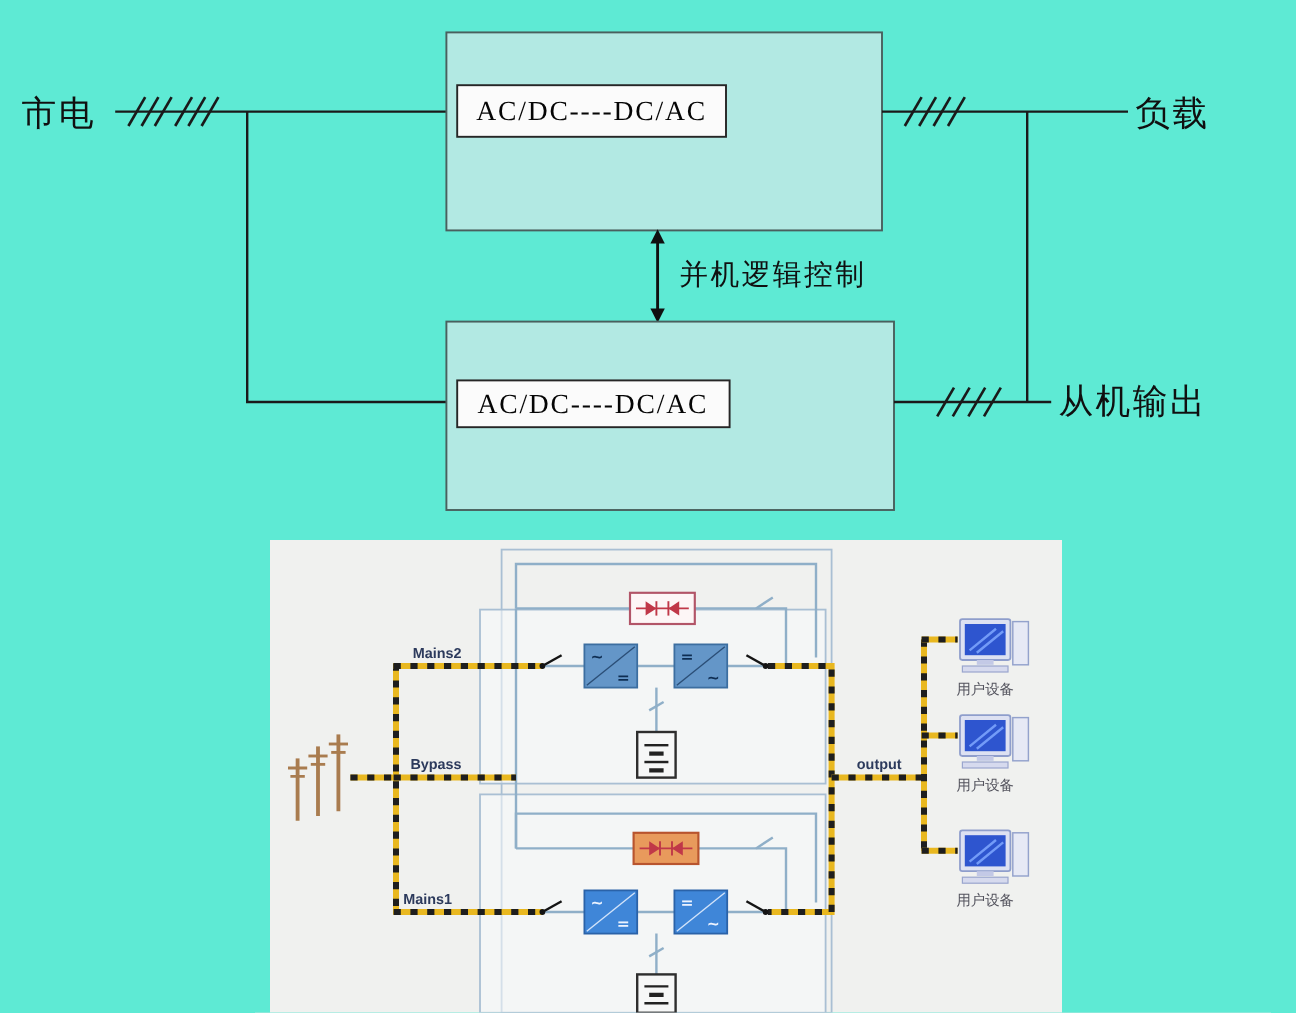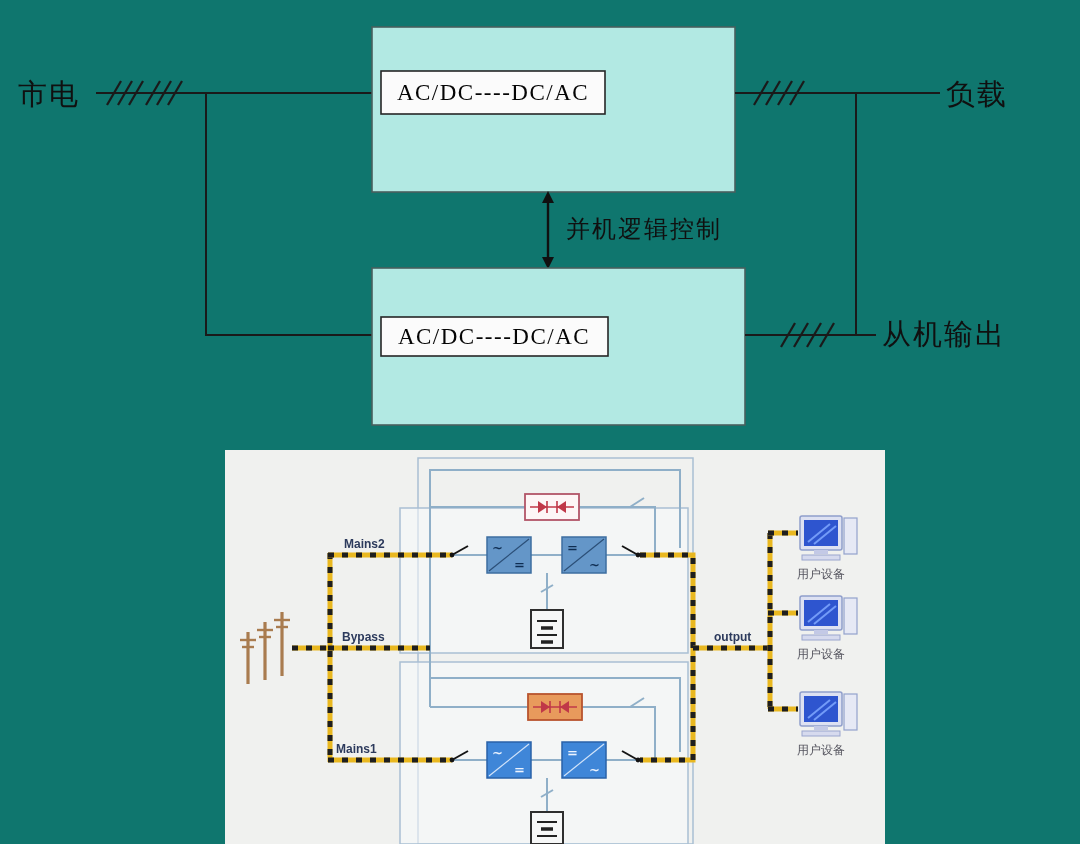--- a/index.html
+++ b/index.html
@@ -1,17 +1,17 @@
 <!DOCTYPE html>
 <html><head>
 <meta charset="utf-8">
 <style>
   html,body{margin:0;padding:0}
   body{background:#e8e8e8;font-family:"Liberation Sans",sans-serif}
-  .page{position:relative;width:1080px;height:844px;background:#0f766e;overflow:hidden}
+  .page{position:relative;width:1080px;height:844px;background:#5eead4;overflow:hidden}
   .page > svg{display:block}
 
   .wire{stroke:#1a1a1a;stroke-width:2;fill:none}
   .break-mark{stroke:#1a1a1a;stroke-width:2.2;fill:none}
   .arrow-line{stroke:#101010;stroke-width:2.4;fill:none}
   .arrow-head{fill:#101010;stroke:none}
   .ups-box{stroke:#49605e;stroke-width:1.6}
   .label-box{fill:#fbfbfb;stroke:#262626;stroke-width:1.6}
   .cjk-large{font-family:"Liberation Serif","DejaVu Serif",serif;font-size:29px;fill:#101010;letter-spacing:2px}
   .cjk-mid{font-family:"Liberation Serif","DejaVu Serif",serif;font-size:24px;fill:#101010;letter-spacing:2px}

